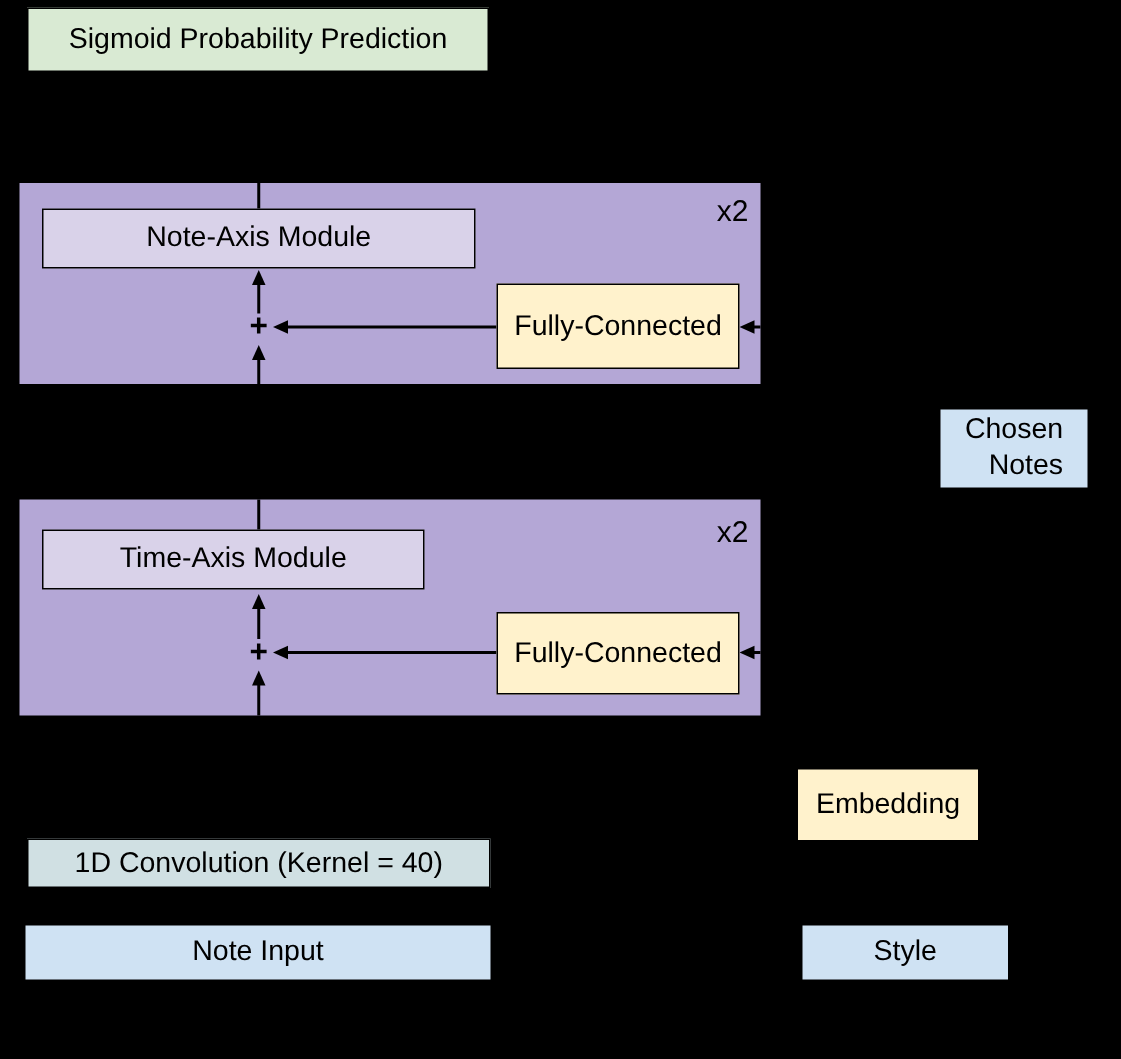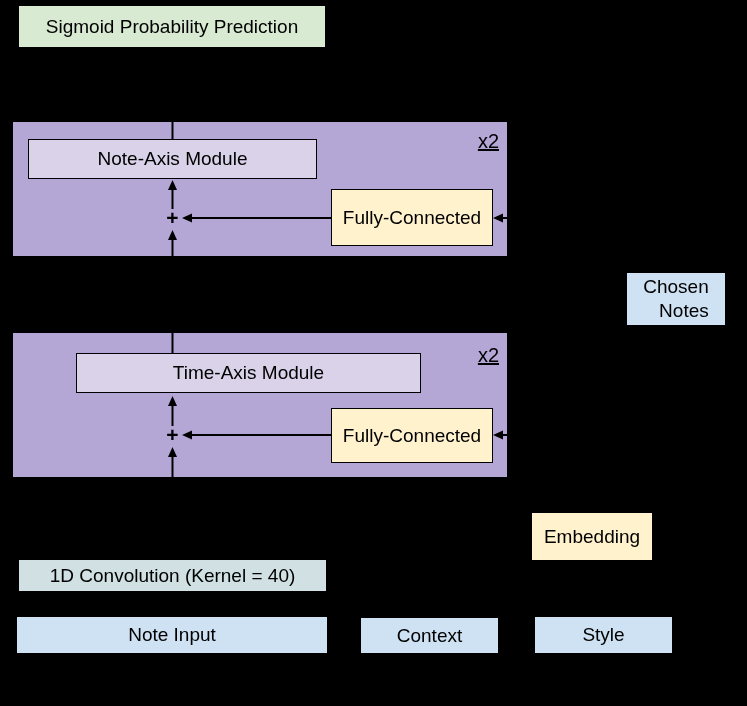--- a/index.html
+++ b/index.html
@@ -32,21 +32,20 @@
   .blue     { background: var(--io-blue, #cfe2f3); }
   .cyan     { background: var(--conv-cyan, #d0e0e3); }
   .multiline { white-space: pre-line; }
   .x2 {
     position: absolute;
     display: flex;
     align-items: center;
     justify-content: flex-end;
     width: 40px; height: 24px;
     font-size: 20px;
-    text-decoration: underline;
   }
   .plus {
     position: absolute;
     width: 22px; height: 22px;
     display: flex;
     align-items: center;
     justify-content: center;
     font-size: 21px;
     font-weight: 700;
     z-index: 3;
@@ -114,24 +113,23 @@
   <div class="box green bordered fg" style="left:18px; top:5px; width:308px; height:43px;">Sigmoid Probability Prediction</div>
 
   <div class="x2 fg" style="left:459px; top:129px;">x2</div>
   <div class="box lavender bordered fg" style="left:28px; top:139px; width:289px; height:40px;">Note-Axis Module</div>
   <div class="box yellow bordered fg" style="left:331px; top:189px; width:162px; height:57px;">Fully-Connected</div>
 
   <div class="box blue multiline fg" style="left:627px; top:273px; width:98px; height:52px;">Chosen
 Notes</div>
 
   <div class="x2 fg" style="left:459px; top:343px;">x2</div>
-  <div class="box lavender bordered fg" style="left:28px; top:353px; width:345px; height:40px;margin-left:48px;">Time-Axis Module</div>
+  <div class="box lavender bordered fg" style="left:28px; top:353px; width:255px; height:40px;">Time-Axis Module</div>
   <div class="box yellow bordered fg" style="left:331px; top:408px; width:162px; height:55px;">Fully-Connected</div>
 
   <div class="box yellow fg" style="left:532px; top:513px; width:120px; height:47px;">Embedding</div>
 
   <div class="box cyan bordered fg" style="left:18px; top:559px; width:309px; height:33px;">1D Convolution (Kernel = 40)</div>
 
   <div class="box blue fg" style="left:17px; top:617px; width:310px; height:36px;">Note Input</div>
-  <div class="box blue fg" style="left:361px; top:618px; width:137px; height:35px;">Context</div>
   <div class="box blue fg" style="left:535px; top:617px; width:137px; height:36px;">Style</div>
 
 </div>
 
 </body></html>

